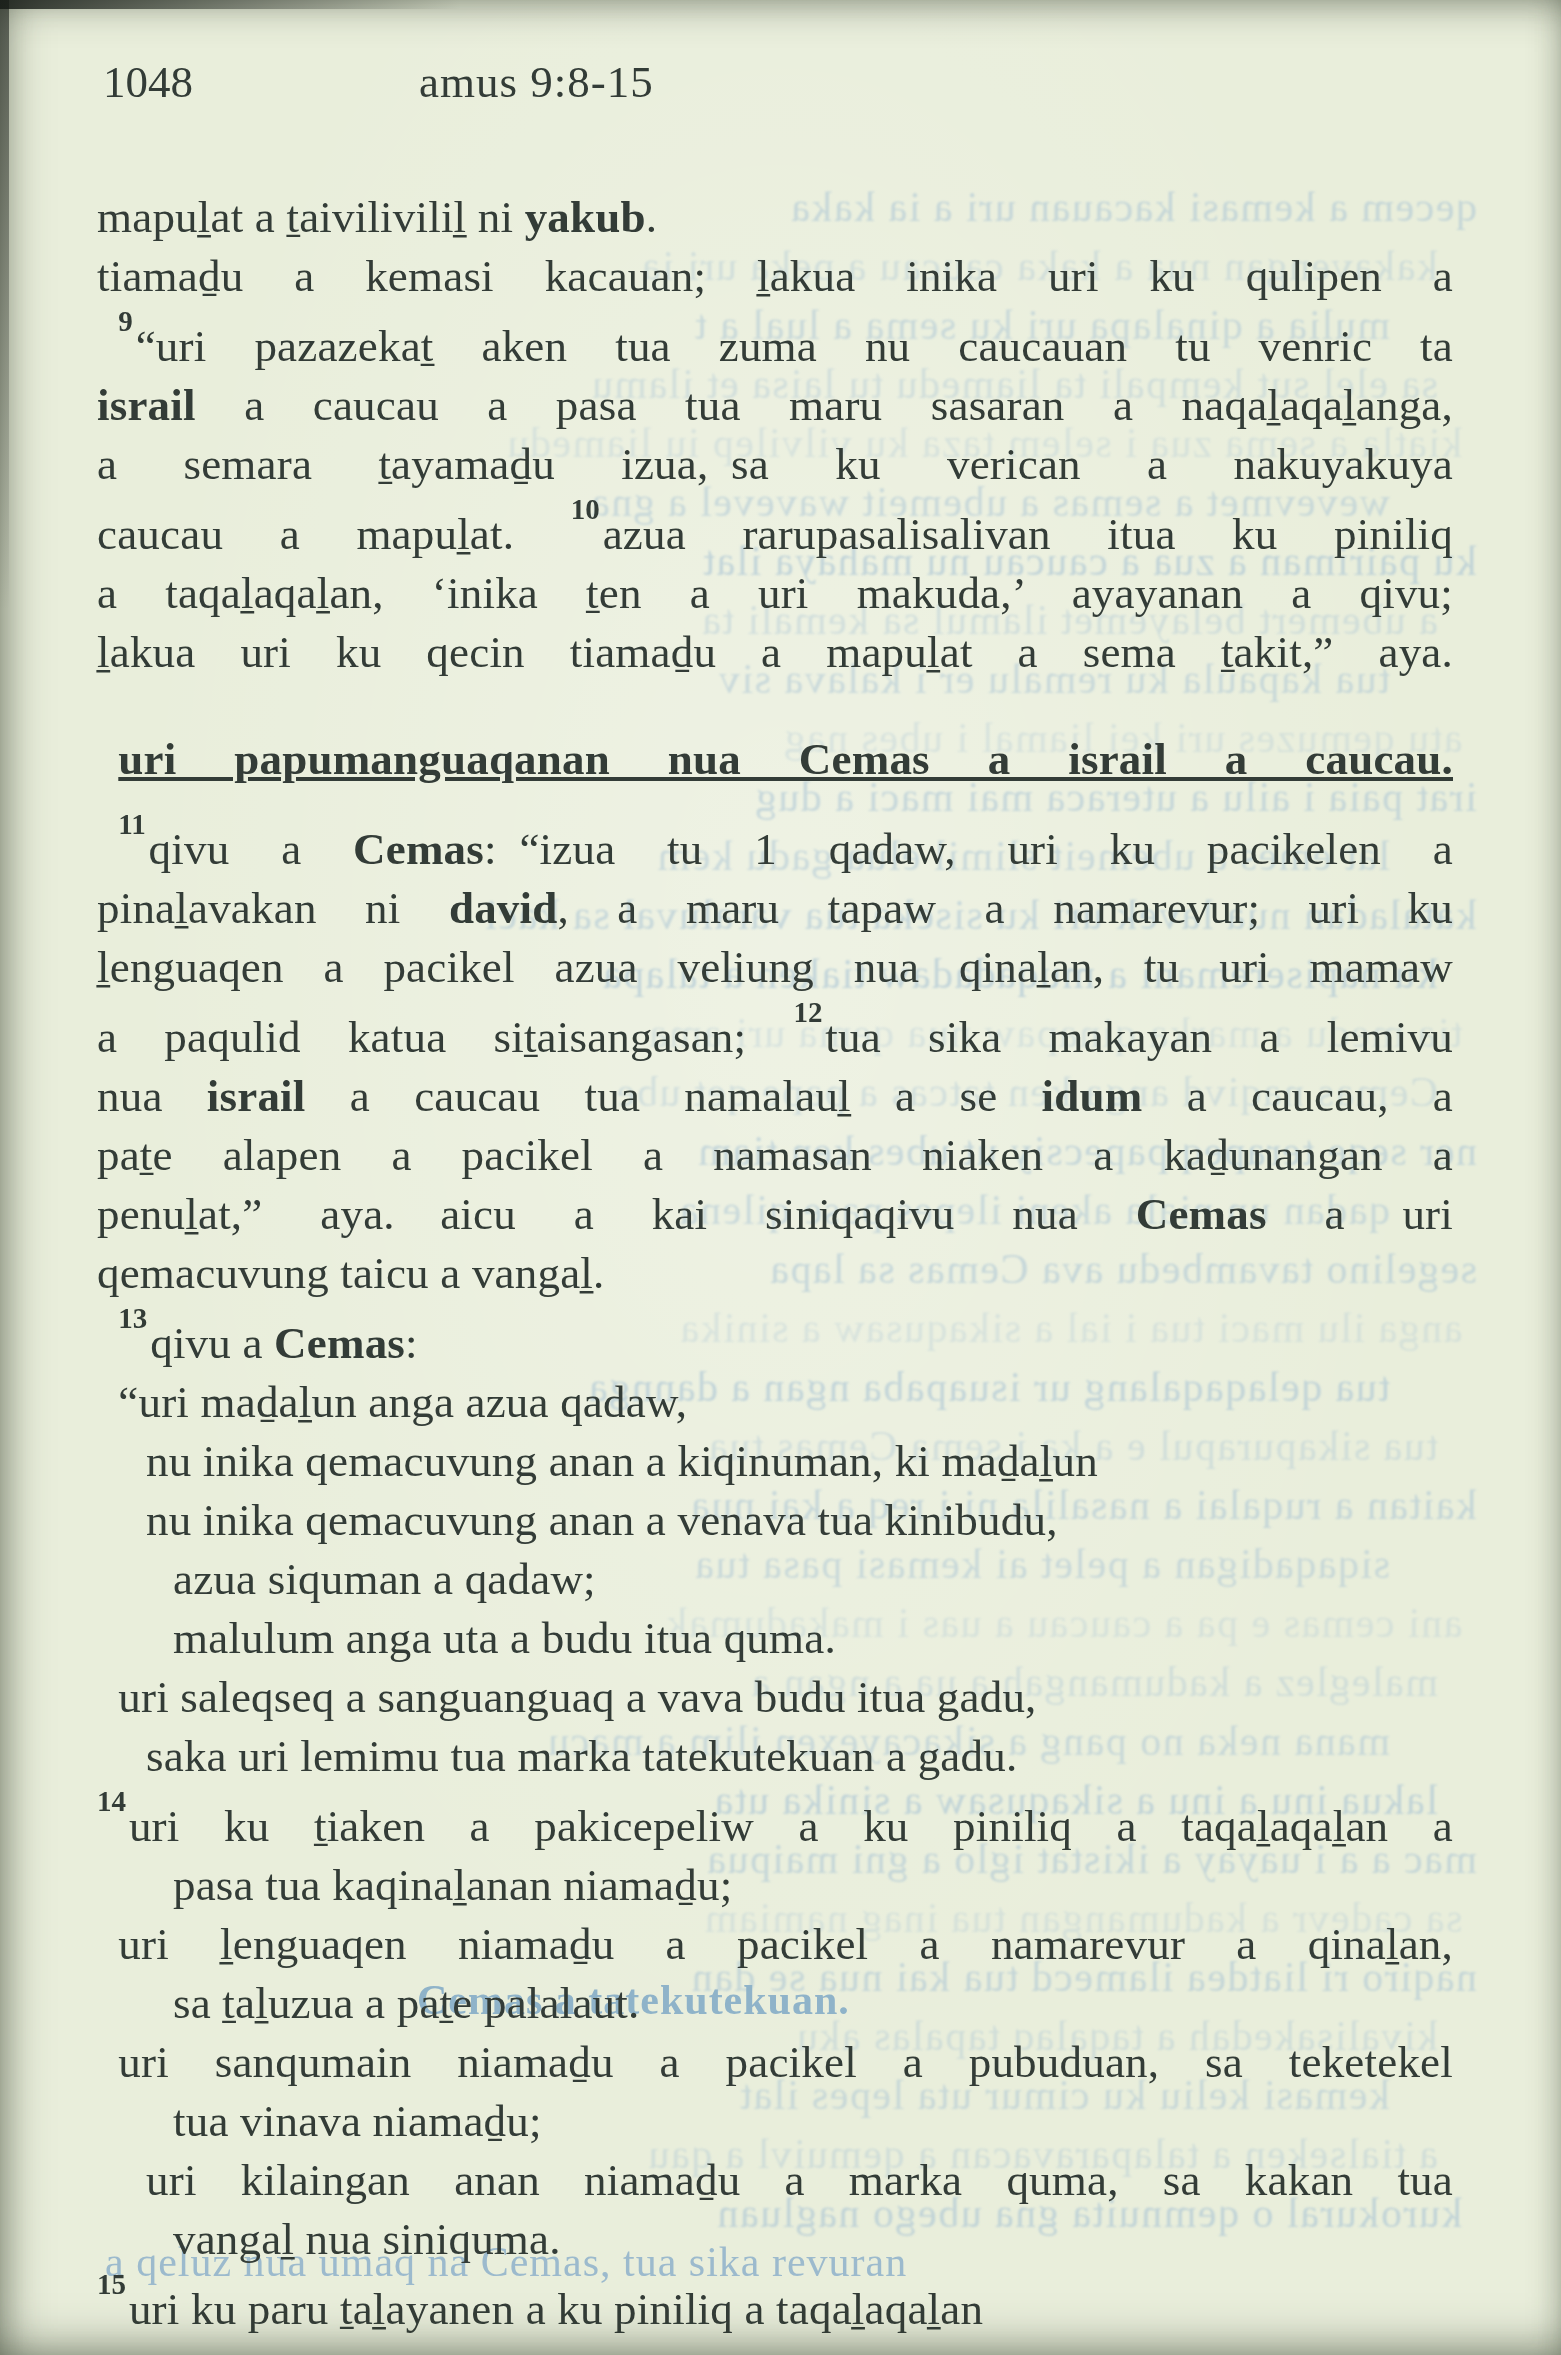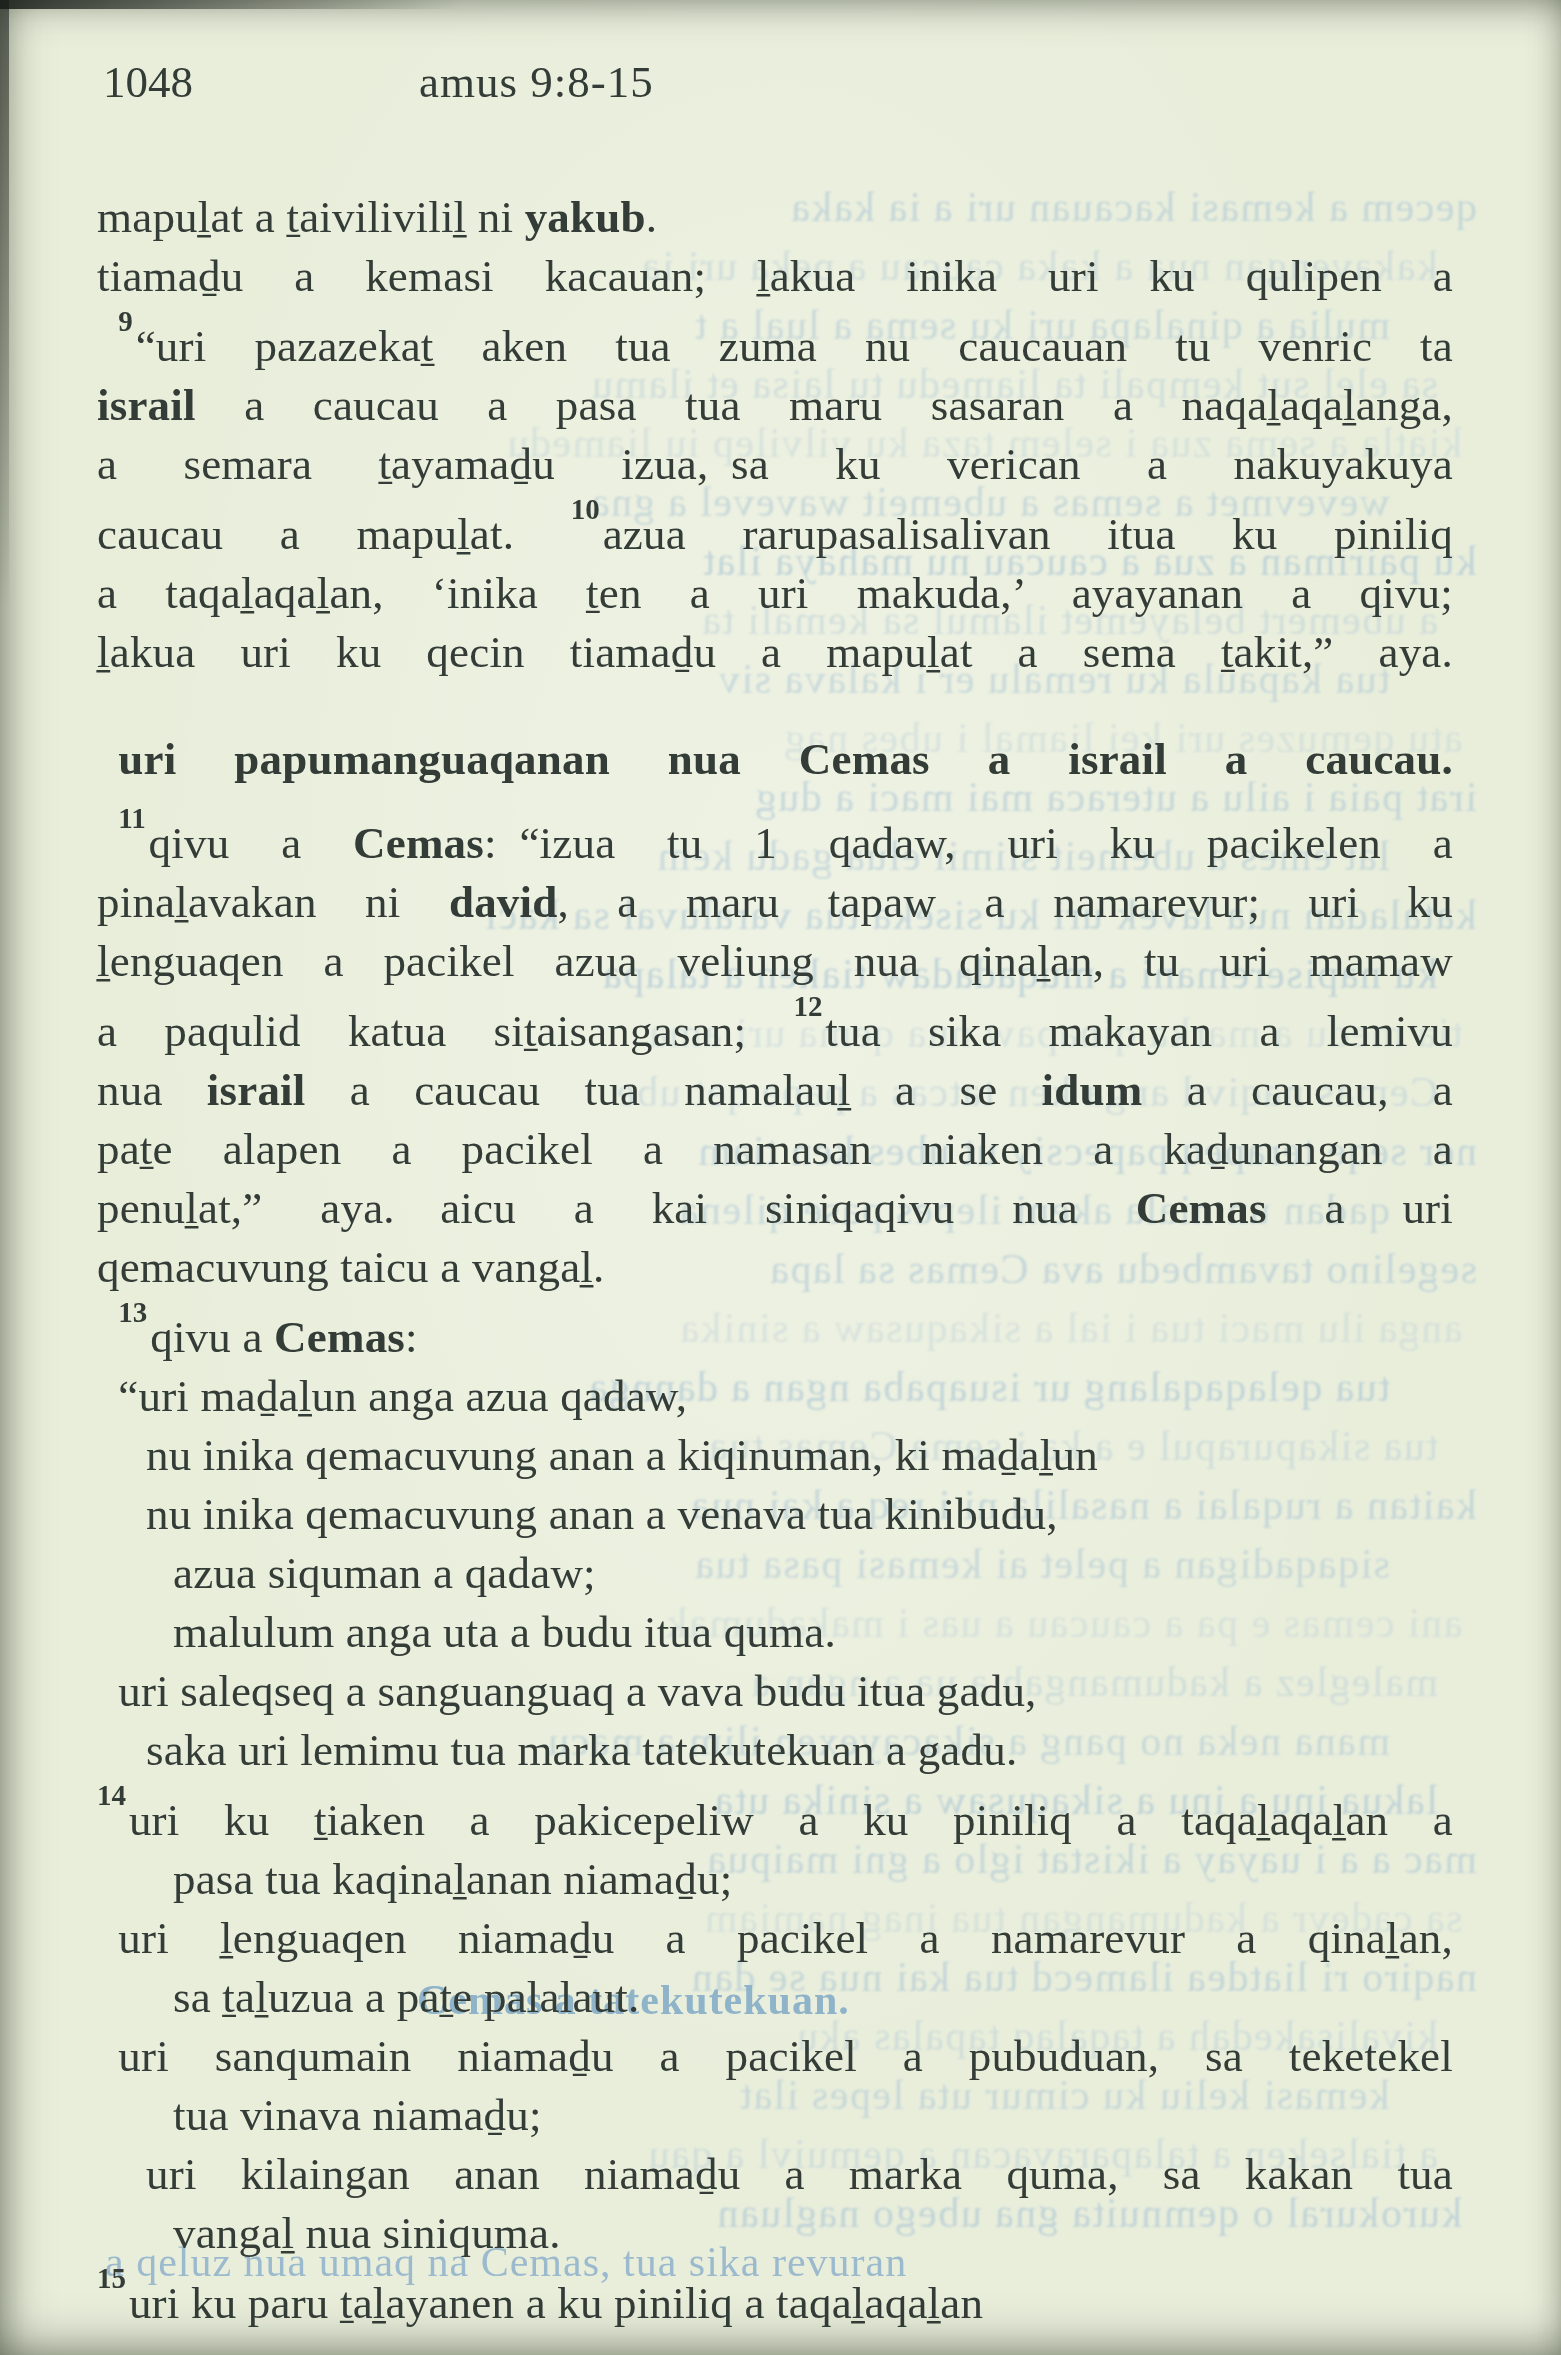--- a/index.html
+++ b/index.html
@@ -18,21 +18,21 @@
   
   .text-block{position:absolute;left:97px;top:188px;width:1356px;z-index:2;}
   .row{
     min-height:59px;line-height:59px;font-size:45px;color:#333c37;
     letter-spacing:0.2px;
   }
   .row.just{text-align:justify;text-align-last:justify;}
   .indent-1{padding-left:21.3px;}
   .indent-2{padding-left:49px;}
   .indent-3{padding-left:76px;}
-  .row.heading{margin-top:48px;margin-bottom:14px;font-weight:bold;}
+  .row.heading{margin-top:48px;margin-bottom:20px;font-weight:bold;text-decoration:underline;}
   .row .b{font-weight:bold;}
   .row sup{
     font-size:29px;font-weight:bold;position:relative;top:-13.6px;
     margin-right:2.9px;letter-spacing:0;
   }
 
   
   .ghost-layer{position:absolute;left:89px;top:178px;width:1388px;z-index:1;color:#a8c3d4;}
   .ghost-row{
     height:59px;line-height:59px;font-size:42px;white-space:nowrap;overflow:hidden;

